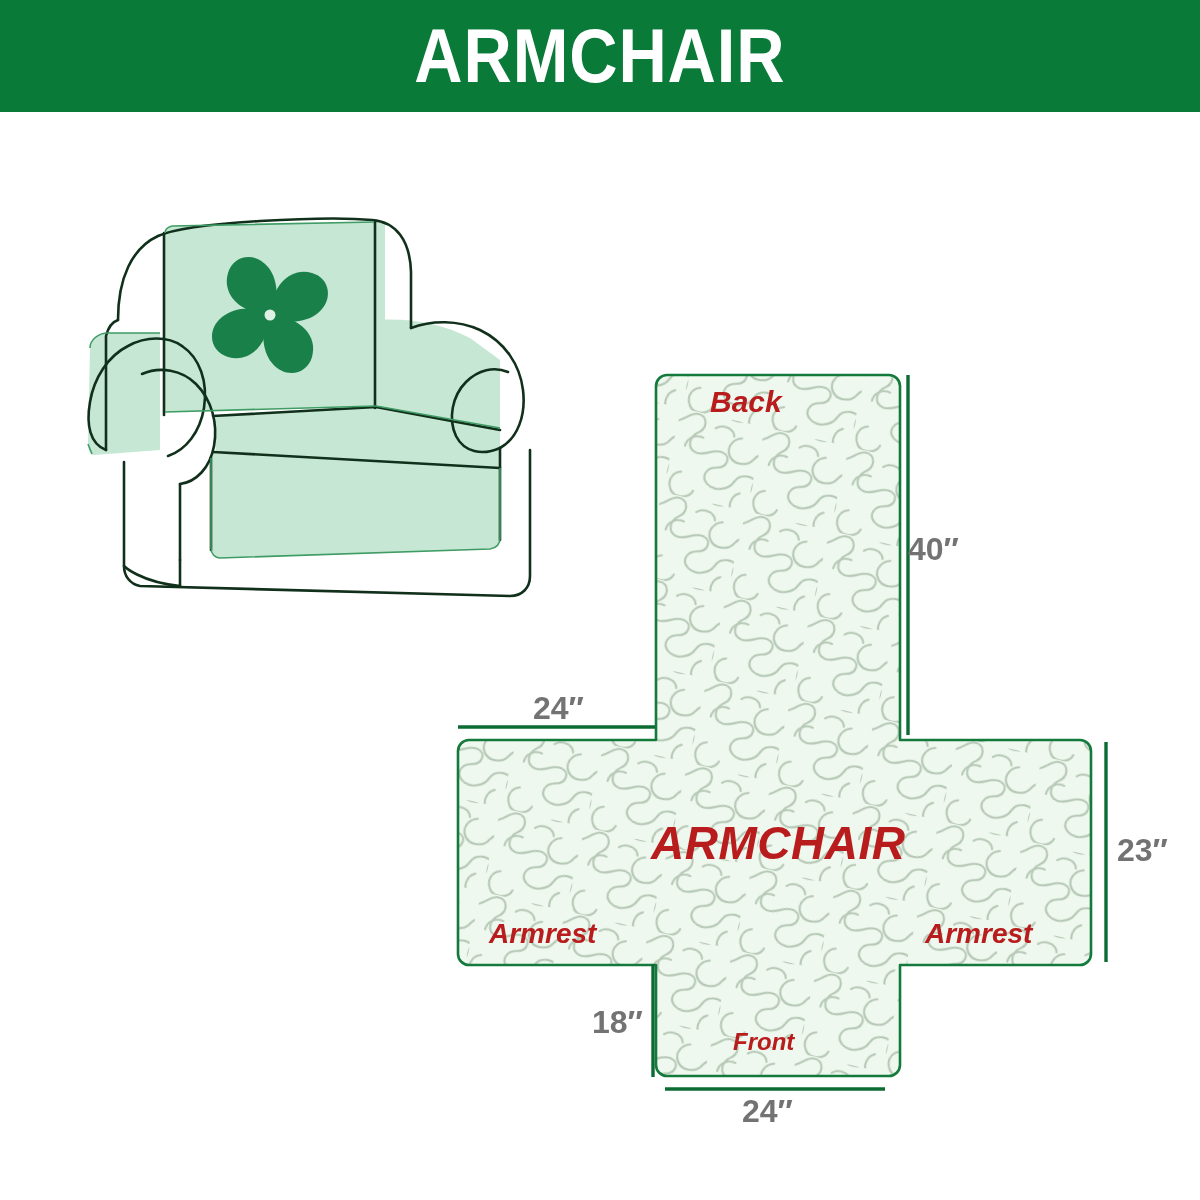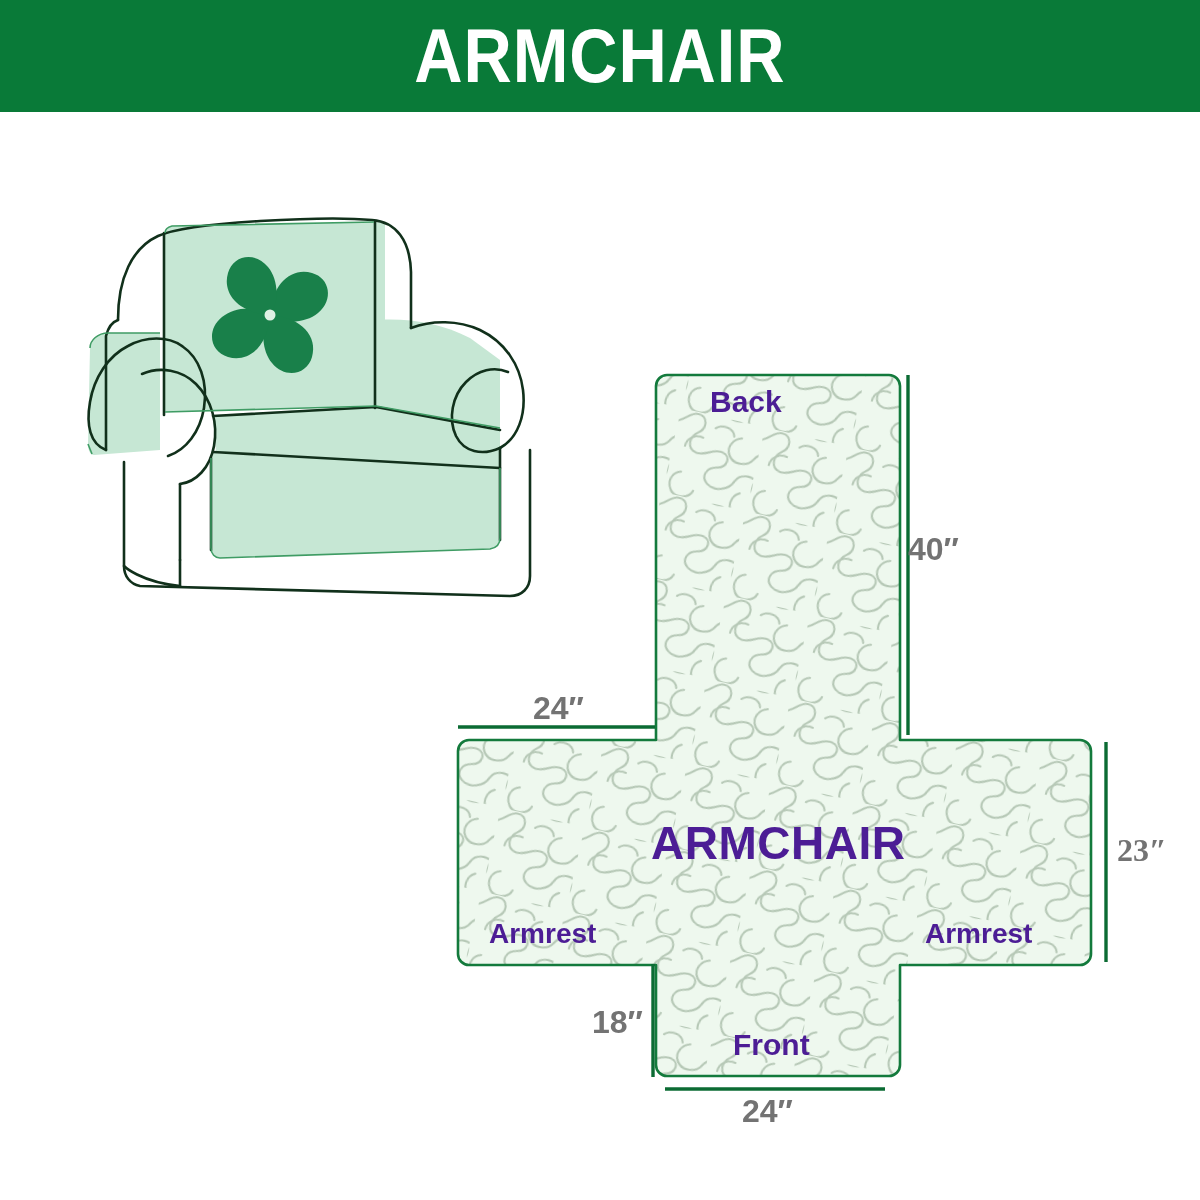--- a/index.html
+++ b/index.html
@@ -53,44 +53,45 @@
     position: absolute;
     left: 430px;
     top: 350px;
     width: 770px;
     height: 790px;
   }
 
   
   .pattern-label {
     position: absolute;
-    color: #4c1d95;
+    color: #b91c1c;
     font-family: "Liberation Sans", sans-serif;
     font-weight: bold;
     white-space: nowrap;
     line-height: 1;
+    font-style: italic;
   }
   #label-back      { left: 710px; top: 387px; font-size: 30px; }
   #label-armchair  { left: 651px; top: 820px; font-size: 46px; letter-spacing: 0.5px; }
   #label-armrest-left  { left: 489px; top: 920px; font-size: 28px; }
   #label-armrest-right { left: 925px; top: 920px; font-size: 28px; }
-  #label-front     { left: 733px; top: 1030px; font-size: 30px; }
+  #label-front     { left: 733px; top: 1030px; font-size: 24px; }
 
   
   .dim-label {
     position: absolute;
     color: #737373;
     font-family: "Liberation Sans", sans-serif;
     font-weight: bold;
     font-size: 32px;
     white-space: nowrap;
     line-height: 1;
   }
   #dim-40  { left: 908px; top: 533px; }
-  #dim-23  { left: 1117px; top: 834px; font-family: Liberation Serif, serif; }
+  #dim-23  { left: 1117px; top: 834px; }
   #dim-24-top { left: 533px; top: 692px; }
   #dim-24-bottom { left: 742px; top: 1095px; }
   #dim-13  { left: 592px; top: 1006px; }
 </style>
 </head>
 <body>
 
 <div id="page">
 
   <div id="header-banner">

